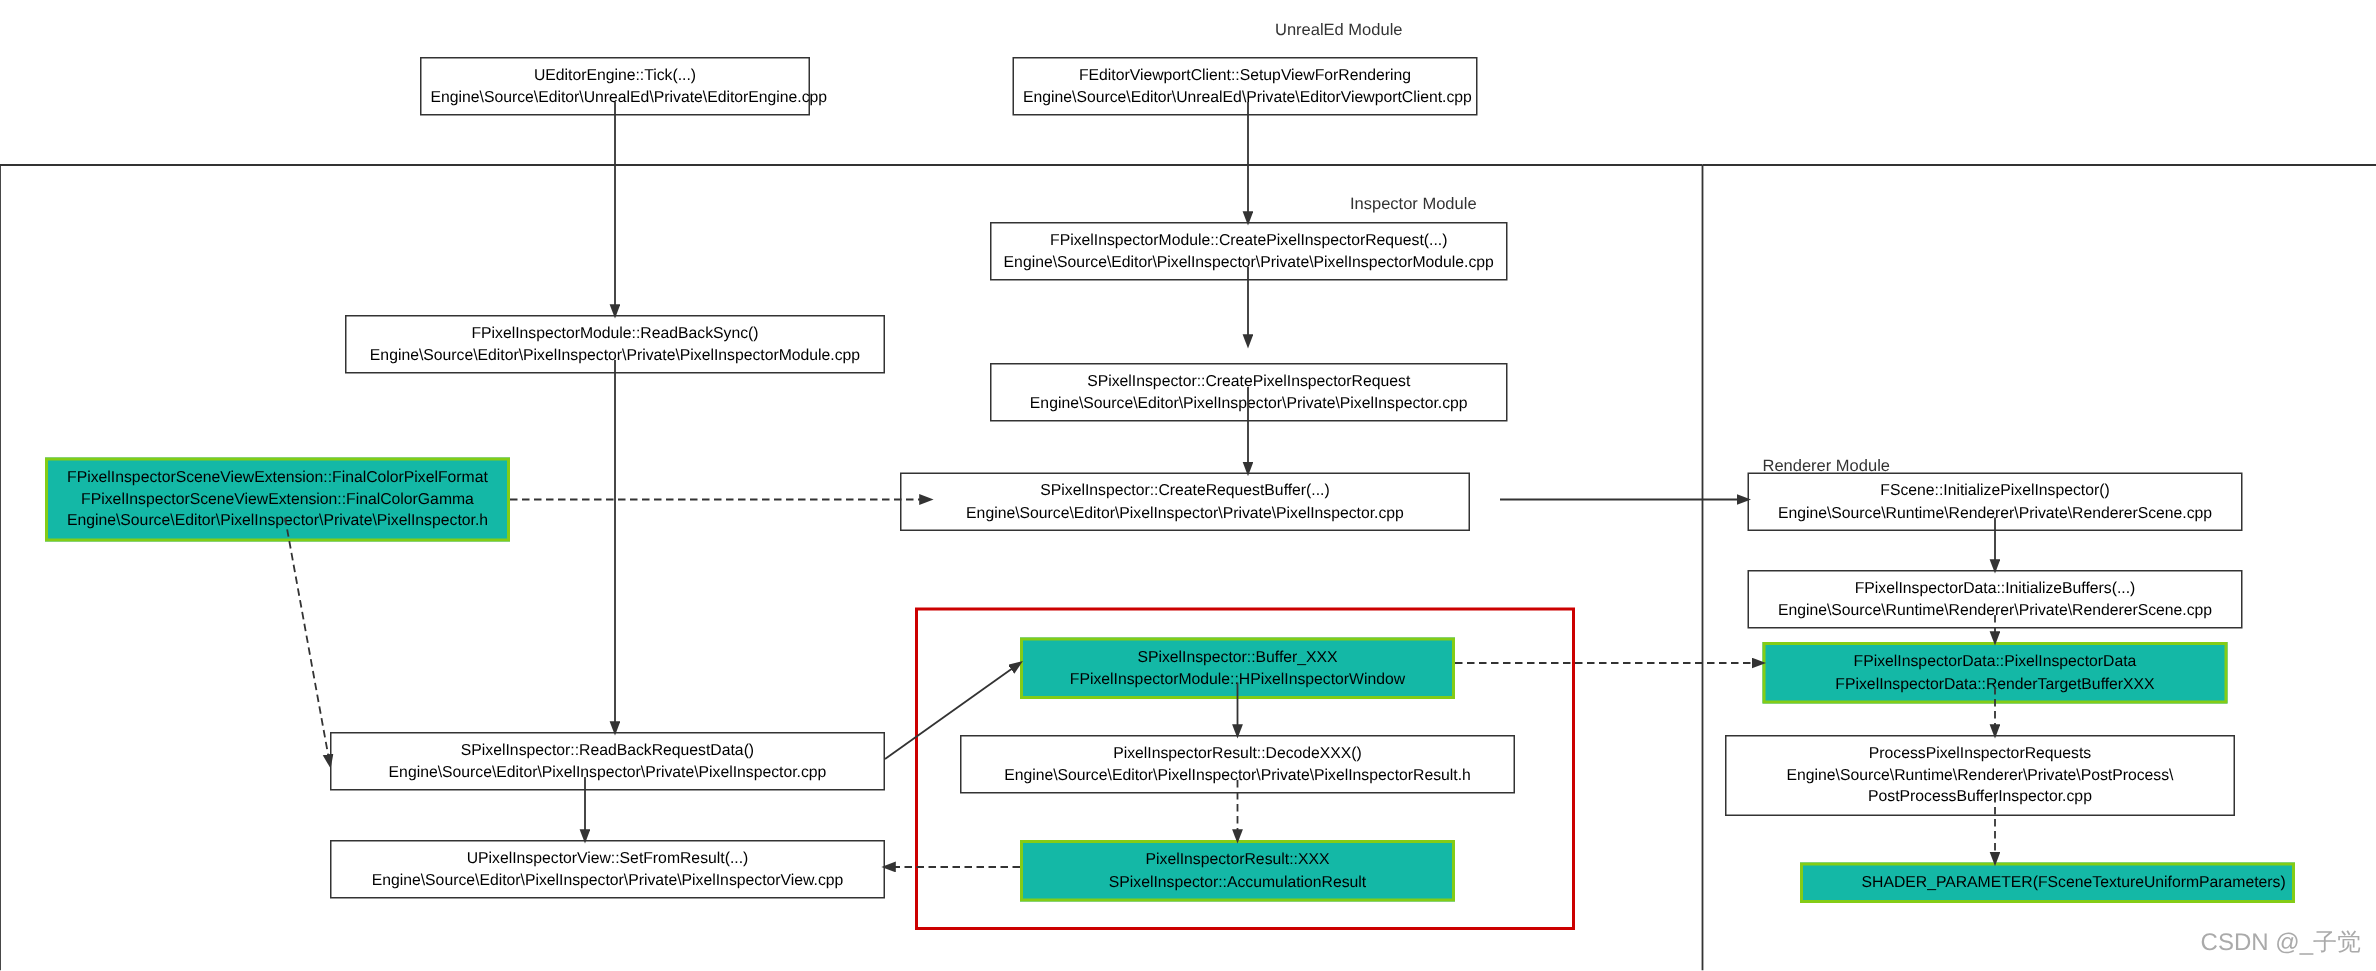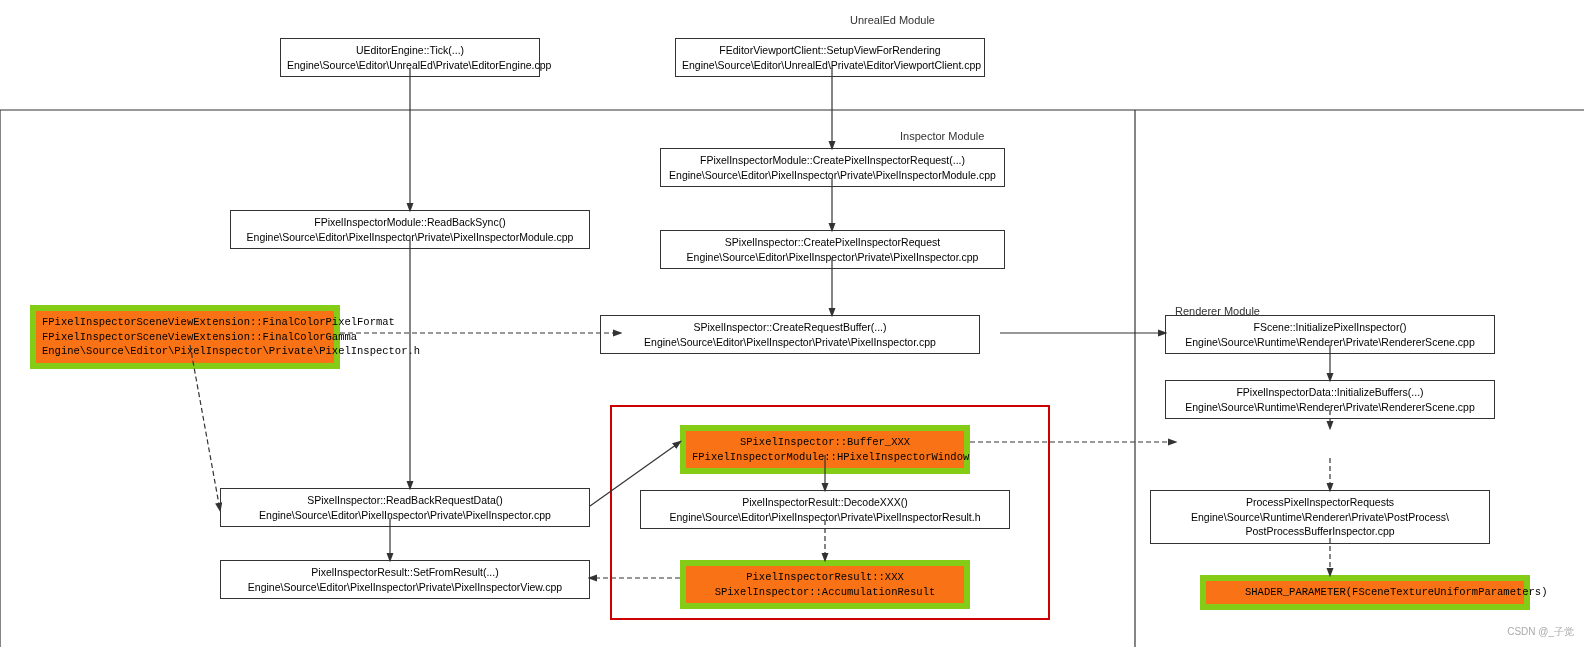--- a/index.html
+++ b/index.html
@@ -21,40 +21,39 @@
     .node {
       position: absolute;
       border: 1px solid #333;
       background: #ffffff;
       text-align: center;
       padding: 4px 6px;
       font-size: 10.5px;
       line-height: 1.4;
     }
     .node-yellow {
-      background: #f97316;
-      border: 6px solid #84cc16;
-      font-family: Liberation Mono, monospace;
+      background: #14b8a6;
+      border: 2px solid #84cc16;
     }
     .red-box {
       position: absolute;
       border: 2.5px solid #cc0000;
       background: transparent;
     }
     .module-label {
       position: absolute;
       font-size: 11px;
       color: #333;
       font-weight: normal;
     }
     .watermark {
       position: absolute;
       bottom: 8px;
       right: 10px;
-      font-size: 10px;
+      font-size: 16px;
       color: #aaa;
     }
     svg.arrows {
       position: absolute;
       top: 0;
       left: 0;
       width: 1584px;
       height: 647px;
       pointer-events: none;
     }
@@ -93,21 +92,21 @@
   <div class="node" style="left:230px; top:210px; width:360px;">
     <span>FPixelInspectorModule::ReadBackSync()</span><br>
     <span>Engine\Source\Editor\PixelInspector\Private\PixelInspectorModule.cpp</span>
   </div>
 
   <div class="node" style="left:660px; top:148px; width:345px;">
     <span>FPixelInspectorModule::CreatePixelInspectorRequest(...)</span><br>
     <span>Engine\Source\Editor\PixelInspector\Private\PixelInspectorModule.cpp</span>
   </div>
 
-  <div class="node" style="left:660px; top:230px; width:345px;">
+  <div class="node" style="left:660px; top:242px; width:345px;">
     <span>SPixelInspector::CreatePixelInspectorRequest</span><br>
     <span>Engine\Source\Editor\PixelInspector\Private\PixelInspector.cpp</span>
   </div>
 
   <div class="node" style="left:600px; top:315px; width:380px;">
     <span>SPixelInspector::CreateRequestBuffer(...)</span><br>
     <span>Engine\Source\Editor\PixelInspector\Private\PixelInspector.cpp</span>
   </div>
 
   <div class="node node-yellow" style="left:30px; top:305px; width:310px;">
@@ -132,34 +131,38 @@
     <span>PixelInspectorResult::DecodeXXX()</span><br>
     <span>Engine\Source\Editor\PixelInspector\Private\PixelInspectorResult.h</span>
   </div>
 
   <div class="node node-yellow" style="left:680px; top:560px; width:290px;">
     <span>PixelInspectorResult::XXX</span><br>
     <span>SPixelInspector::AccumulationResult</span>
   </div>
 
   <div class="node" style="left:220px; top:560px; width:370px;">
-    <span>PixelInspectorResult::SetFromResult(...)</span><br>
+    <span>UPixelInspectorView::SetFromResult(...)</span><br>
     <span>Engine\Source\Editor\PixelInspector\Private\PixelInspectorView.cpp</span>
   </div>
 
   <div class="node" style="left:1165px; top:315px; width:330px;">
     <span>FScene::InitializePixelInspector()</span><br>
     <span>Engine\Source\Runtime\Renderer\Private\RendererScene.cpp</span>
   </div>
 
   <div class="node" style="left:1165px; top:380px; width:330px;">
     <span>FPixelInspectorData::InitializeBuffers(...)</span><br>
     <span>Engine\Source\Runtime\Renderer\Private\RendererScene.cpp</span>
   </div>
 
+  <div class="node node-yellow" style="left:1175px; top:428px; width:310px;">
+    <span>FPixelInspectorData::PixelInspectorData</span><br>
+    <span>FPixelInspectorData::RenderTargetBufferXXX</span>
+  </div>
 
   <div class="node" style="left:1150px; top:490px; width:340px;">
     <span>ProcessPixelInspectorRequests</span><br>
     <span>Engine\Source\Runtime\Renderer\Private\PostProcess\</span>
     <span>PostProcessBufferInspector.cpp</span>
   </div>
 
   <div class="node node-yellow" style="left:1200px; top:575px; width:330px;padding-left:39px;">
     <span>SHADER_PARAMETER(FSceneTextureUniformParameters)</span>
   </div>

